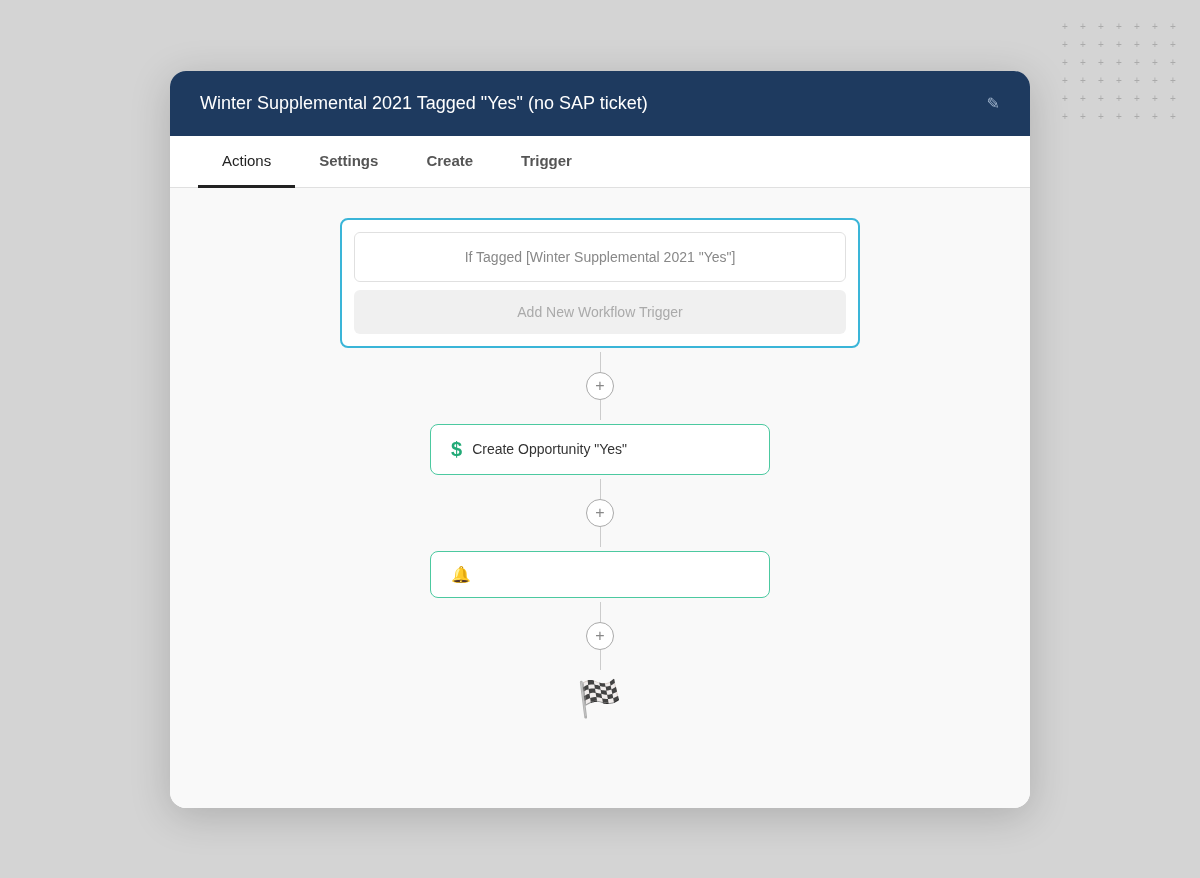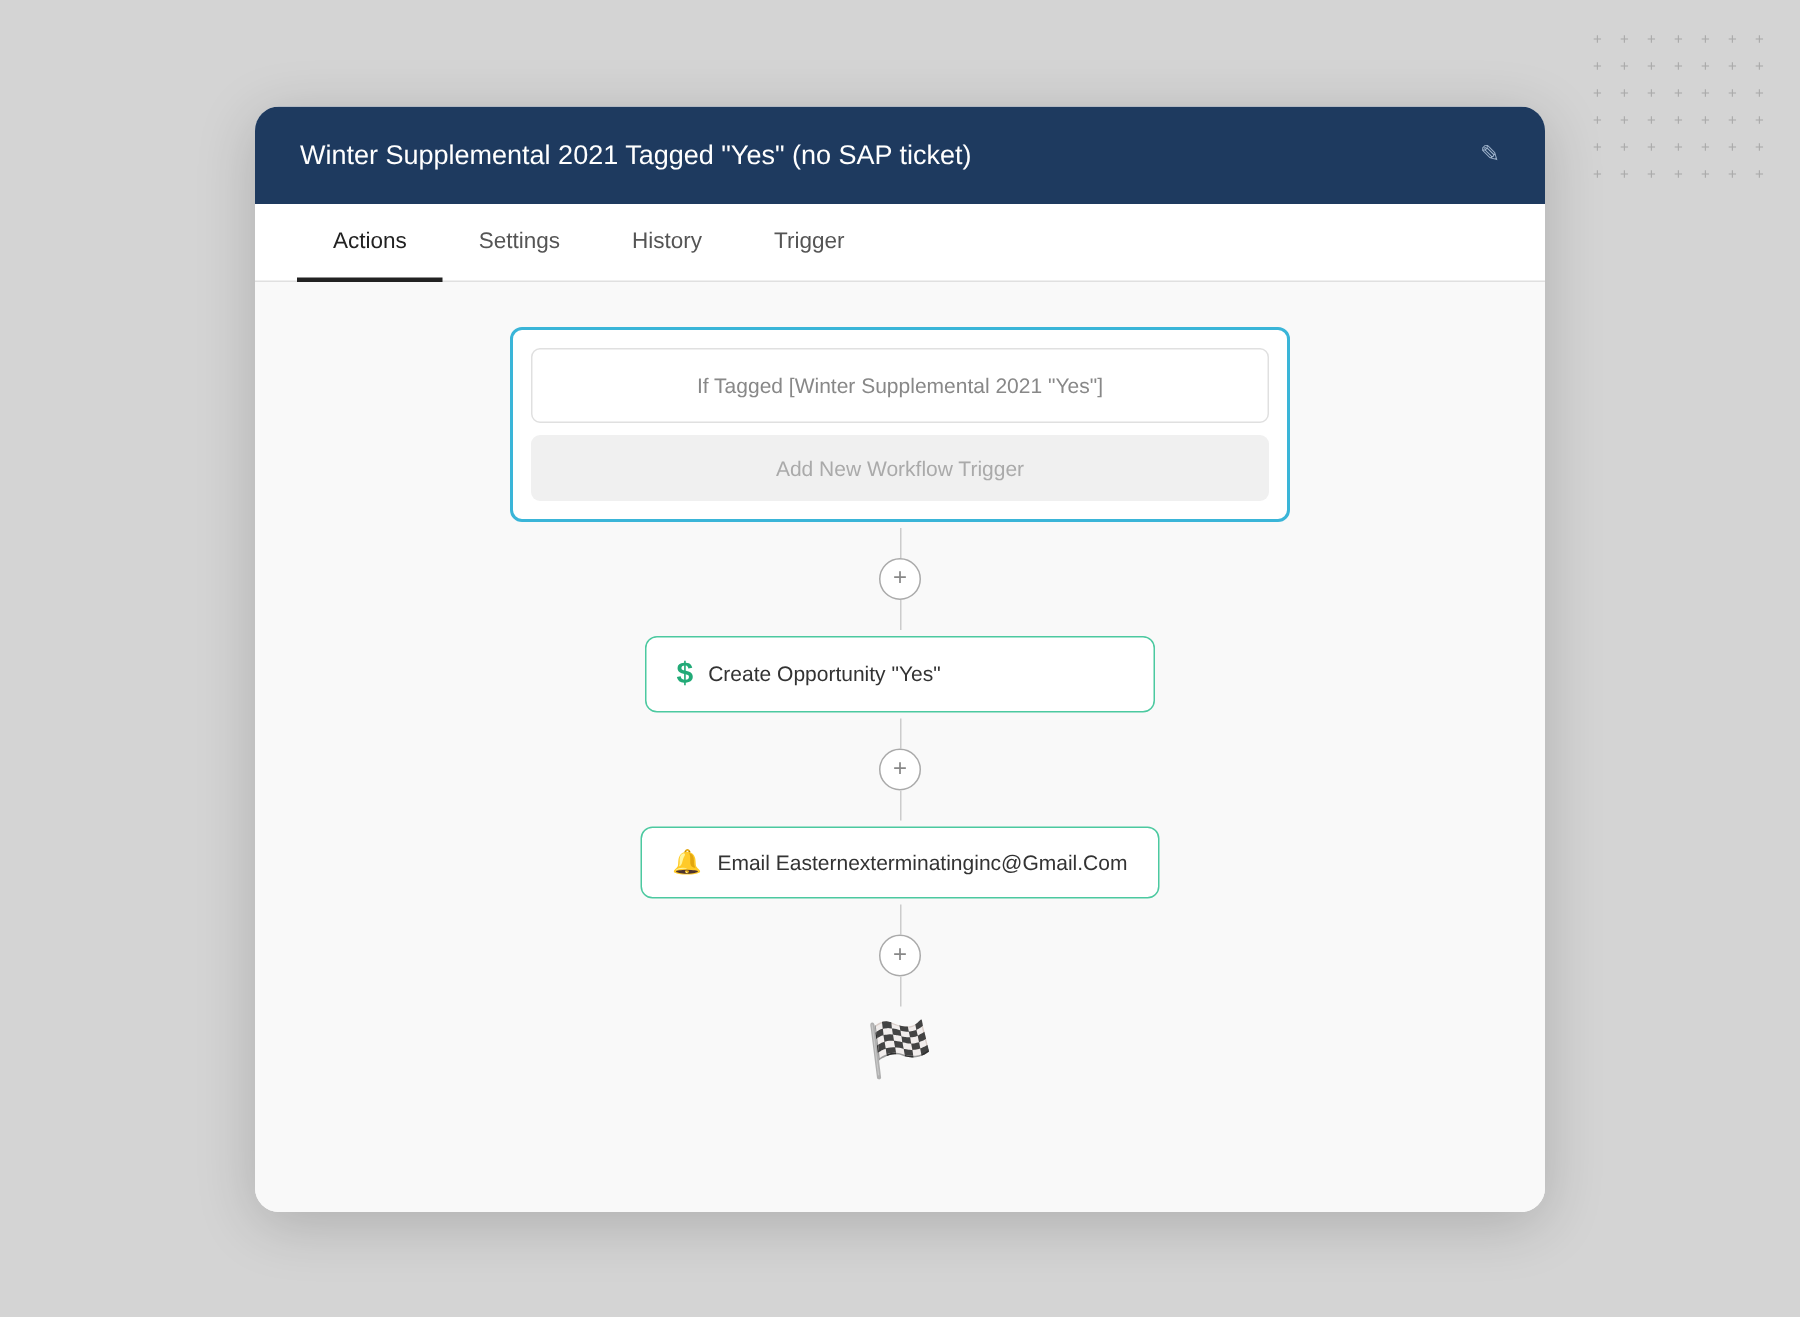--- a/index.html
+++ b/index.html
@@ -77,21 +77,21 @@
       background: #fff;
     }
 
     .tab {
       padding: 16px 24px;
       font-size: 15px;
       color: #555;
       cursor: pointer;
       border-bottom: 3px solid transparent;
       margin-bottom: -1px;
-      font-weight: 400;
+      font-weight: 700;
     }
 
     .tab.active {
       color: #222;
       border-bottom: 3px solid #222;
       font-weight: 500;
     }
 
     
     .card-body {
@@ -252,21 +252,21 @@
   <div class="card">
 
     <div class="card-header">
       <span class="card-header-title">Winter Supplemental 2021 Tagged "Yes" (no SAP ticket)</span>
       <span class="edit-icon">✎</span>
     </div>
 
     <div class="tabs">
       <div class="tab active">Actions</div>
       <div class="tab">Settings</div>
-      <div class="tab">History</div>
+      <div class="tab">Create</div>
       <div class="tab">Trigger</div>
     </div>
 
     <div class="card-body">
 
       <div class="trigger-block">
         <div class="trigger-condition">If Tagged [Winter Supplemental 2021 "Yes"]</div>
         <div class="trigger-add-btn">Add New Workflow Trigger</div>
       </div>
 
@@ -282,21 +282,20 @@
       </div>
 
       <div class="connector">
         <div class="connector-line"></div>
         <div class="add-btn">+</div>
         <div class="connector-line"></div>
       </div>
 
       <div class="action-node">
         <span class="node-icon bell">🔔</span>
-        <span>Email Easternexterminatinginc@Gmail.Com</span>
       </div>
 
       <div class="connector">
         <div class="connector-line"></div>
         <div class="add-btn">+</div>
         <div class="connector-line"></div>
       </div>
 
       <div class="finish-flag">🏁</div>
 

